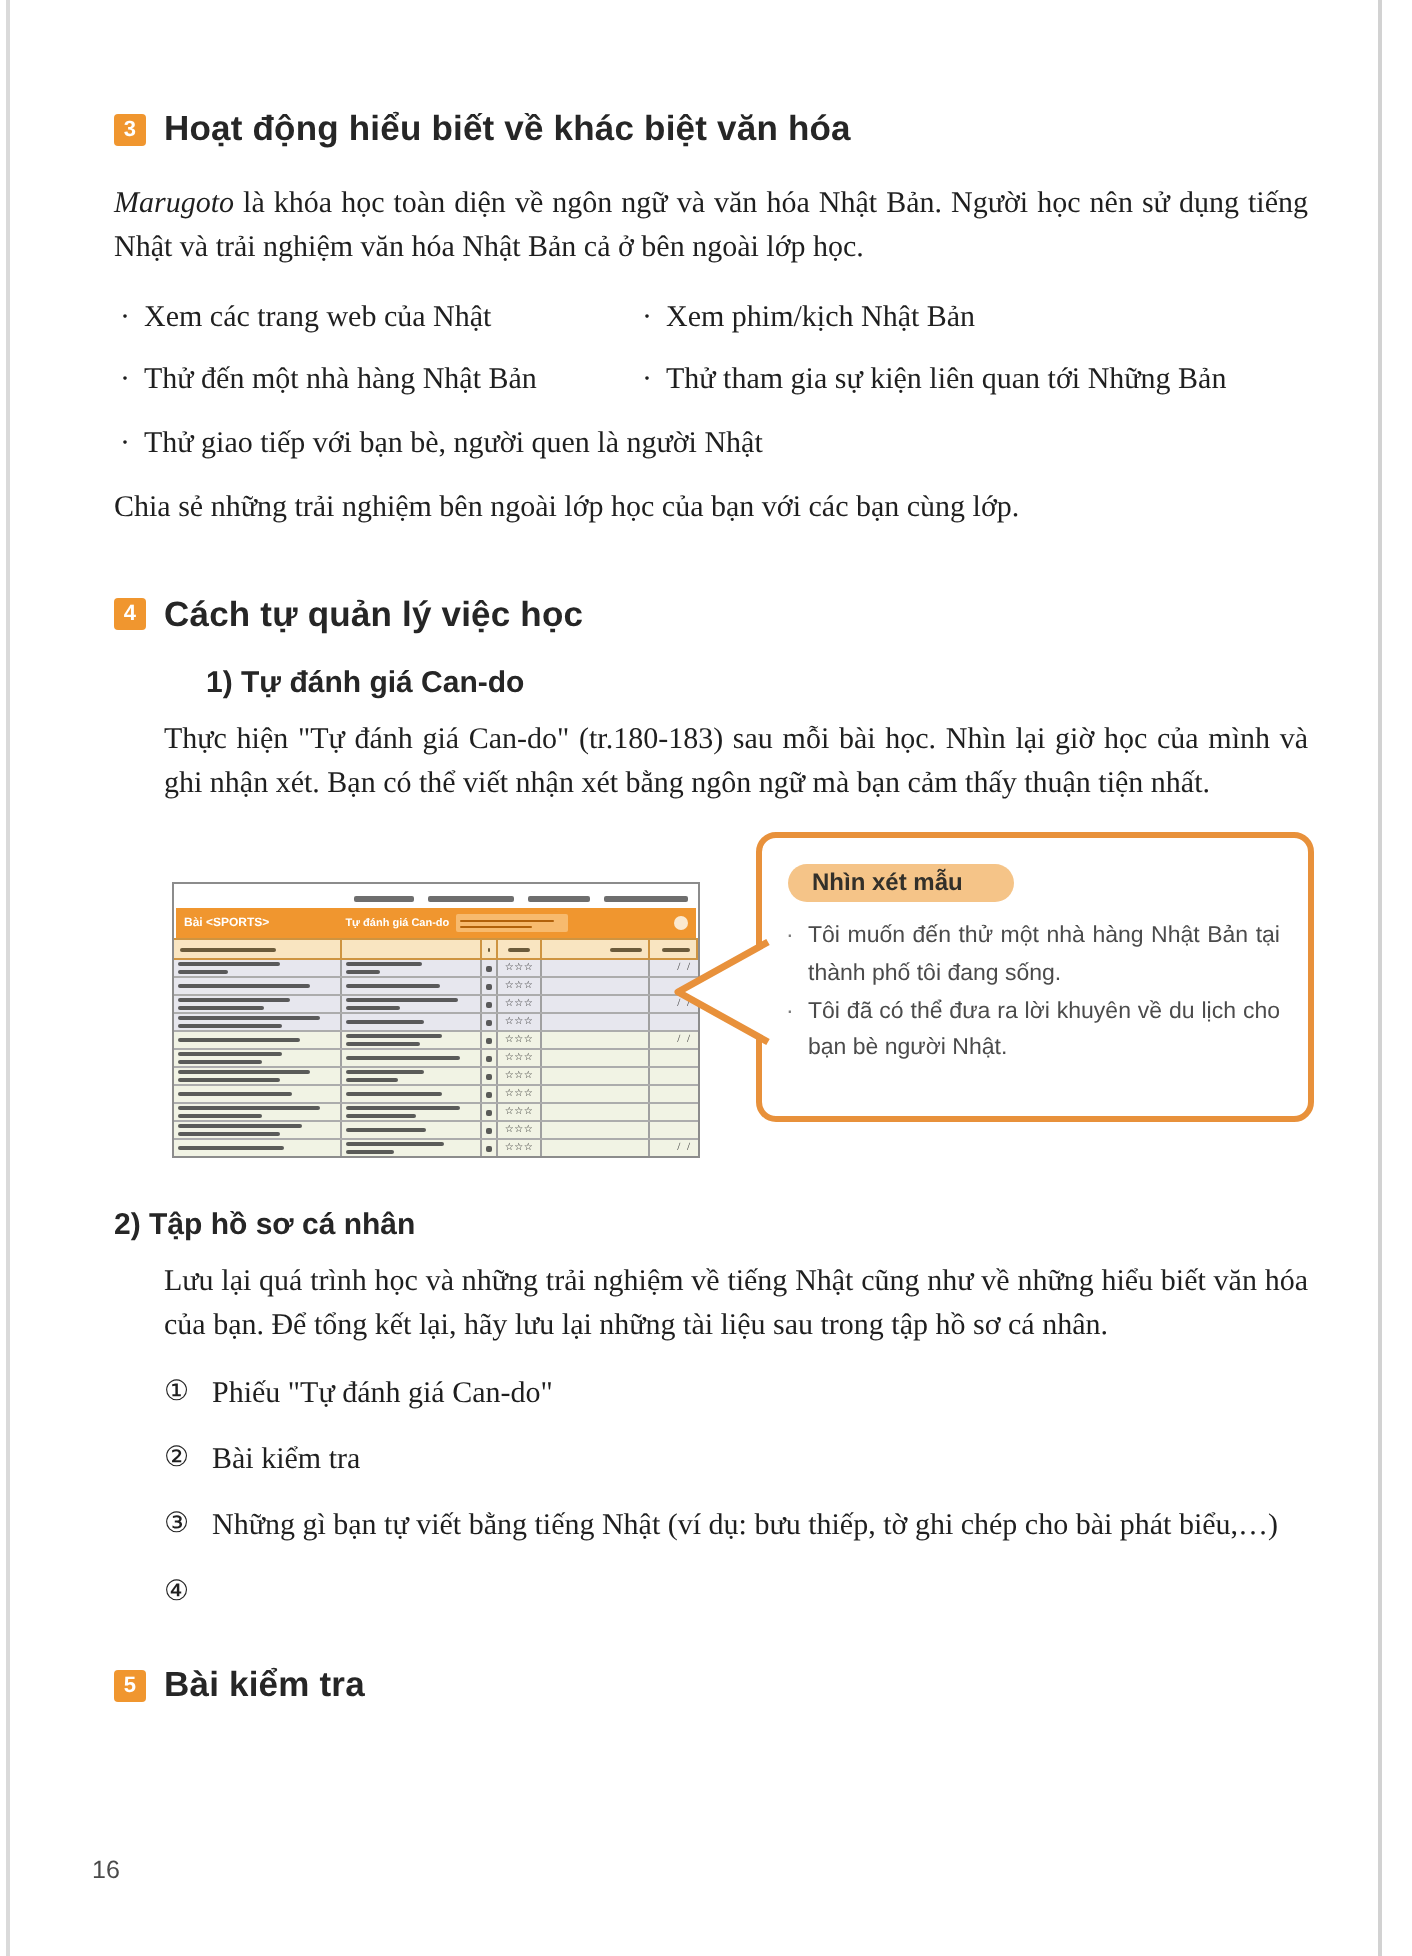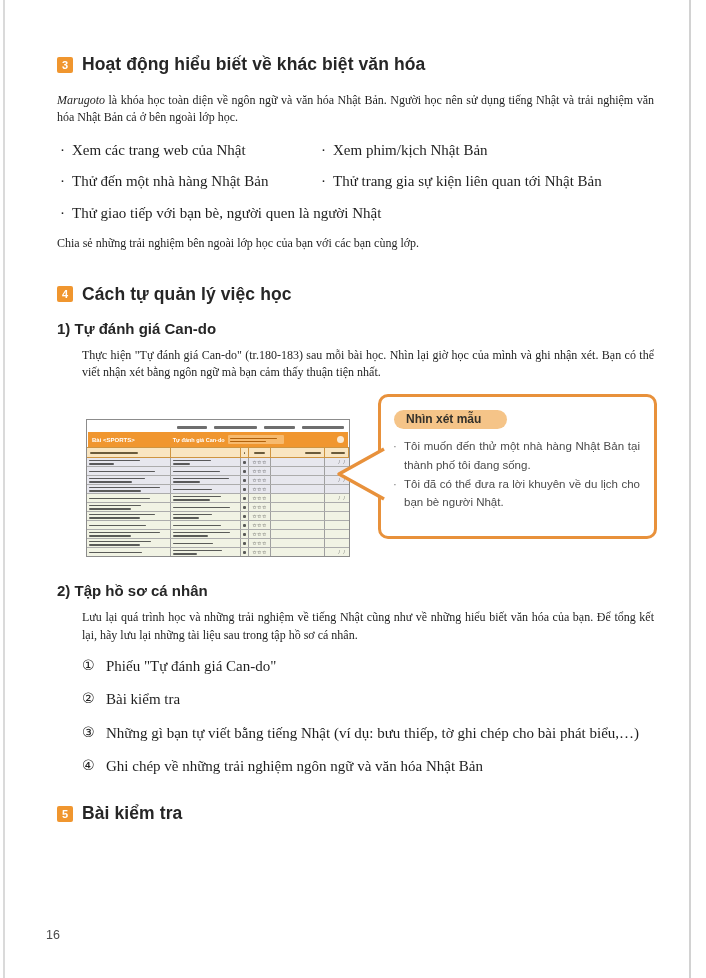--- a/index.html
+++ b/index.html
@@ -14,21 +14,21 @@
   .sec-head{display:flex;align-items:center;gap:9px;margin:0;
             font-family:"Liberation Sans", sans-serif;font-weight:bold;
             font-size:17.5px;color:#262626;letter-spacing:.1px;}
   .badge{display:inline-flex;align-items:center;justify-content:center;flex:none;
          width:16px;height:16px;border-radius:2px;background:#F0962F;color:#fff;
          font-family:"Liberation Sans", sans-serif;font-size:11px;font-weight:bold;}
   .subhead{margin:0;font-family:"Liberation Sans", sans-serif;font-weight:bold;
            font-size:15px;color:#262626;}
 
   
-  .para{margin:0;font-size:12px;line-height:1.45;text-align:justify;}
+  .para{margin:0;font-size:15px;line-height:1.45;text-align:justify;}
   .indent{margin-left:25px;}
   .lead-italic{font-style:italic;}
 
   
   .btable{margin:14px 0 0 3px;}
   .brow{display:flex;margin-bottom:12px;}
   .bcell{display:flex;font-size:15px;line-height:1.3;}
   .bcell .dot{width:12px;flex:none;}
   .bcell.bl{width:261px;flex:none;}
 
@@ -79,21 +79,21 @@
   .cbullet .dot{width:11px;flex:none;color:#7a7a7a;}
 
   .pagenum{position:absolute;left:46px;top:928px;font-family:"Liberation Sans", sans-serif;
            font-size:12.5px;color:#4a4a4a;}
 
   
   .sp-top{height:54px;}
   .mt-lead{margin-top:17px;}
   .mt-close{margin-top:5px;}
   .mt-sec4{margin-top:31px;}
-  .mt-sub1{margin-top:15px;}
+  .mt-sub1{margin-top:15px;margin-left:46px;}
   .mt-p1{margin-top:10px;}
   .mt-sub2{margin-top:10px;}
   .mt-p2{margin-top:10px;}
   .mt-sec5{margin-top:27px;}
   .mt-p5{margin-top:16px;}
 </style>
 </head>
 <body>
 
 <div class="page">
@@ -121,21 +121,21 @@
           <span>Xem phim/kịch Nhật Bản</span>
         </div>
       </div>
       <div class="brow">
         <div class="bcell bl">
           <span class="dot">·</span>
           <span>Thử đến một nhà hàng Nhật Bản</span>
         </div>
         <div class="bcell">
           <span class="dot">·</span>
-          <span>Thử trang gia sự kiện liên quan tới Nhật Bản</span>
+          <span>Thử tham gia sự kiện liên quan tới Những Bản</span>
         </div>
       </div>
       <div class="brow">
         <div class="bcell">
           <span class="dot">·</span>
           <span>Thử giao tiếp với bạn bè, người quen là người Nhật</span>
         </div>
       </div>
     </div>
 
@@ -386,21 +386,20 @@
       <div class="nitem">
         <span class="mark">②</span>
         <span>Bài kiểm tra</span>
       </div>
       <div class="nitem">
         <span class="mark">③</span>
         <span>Những gì bạn tự viết bằng tiếng Nhật (ví dụ: bưu thiếp, tờ ghi chép cho bài phát biểu,…)</span>
       </div>
       <div class="nitem">
         <span class="mark">④</span>
-        <span>Ghi chép về những trải nghiệm ngôn ngữ và văn hóa Nhật Bản</span>
       </div>
     </div>
 
     <h2 class="sec-head mt-sec5">
       <span class="badge">5</span>
       <span>Bài kiểm tra</span>
     </h2>
   </div>
 
   <div class="pagenum">16</div>

